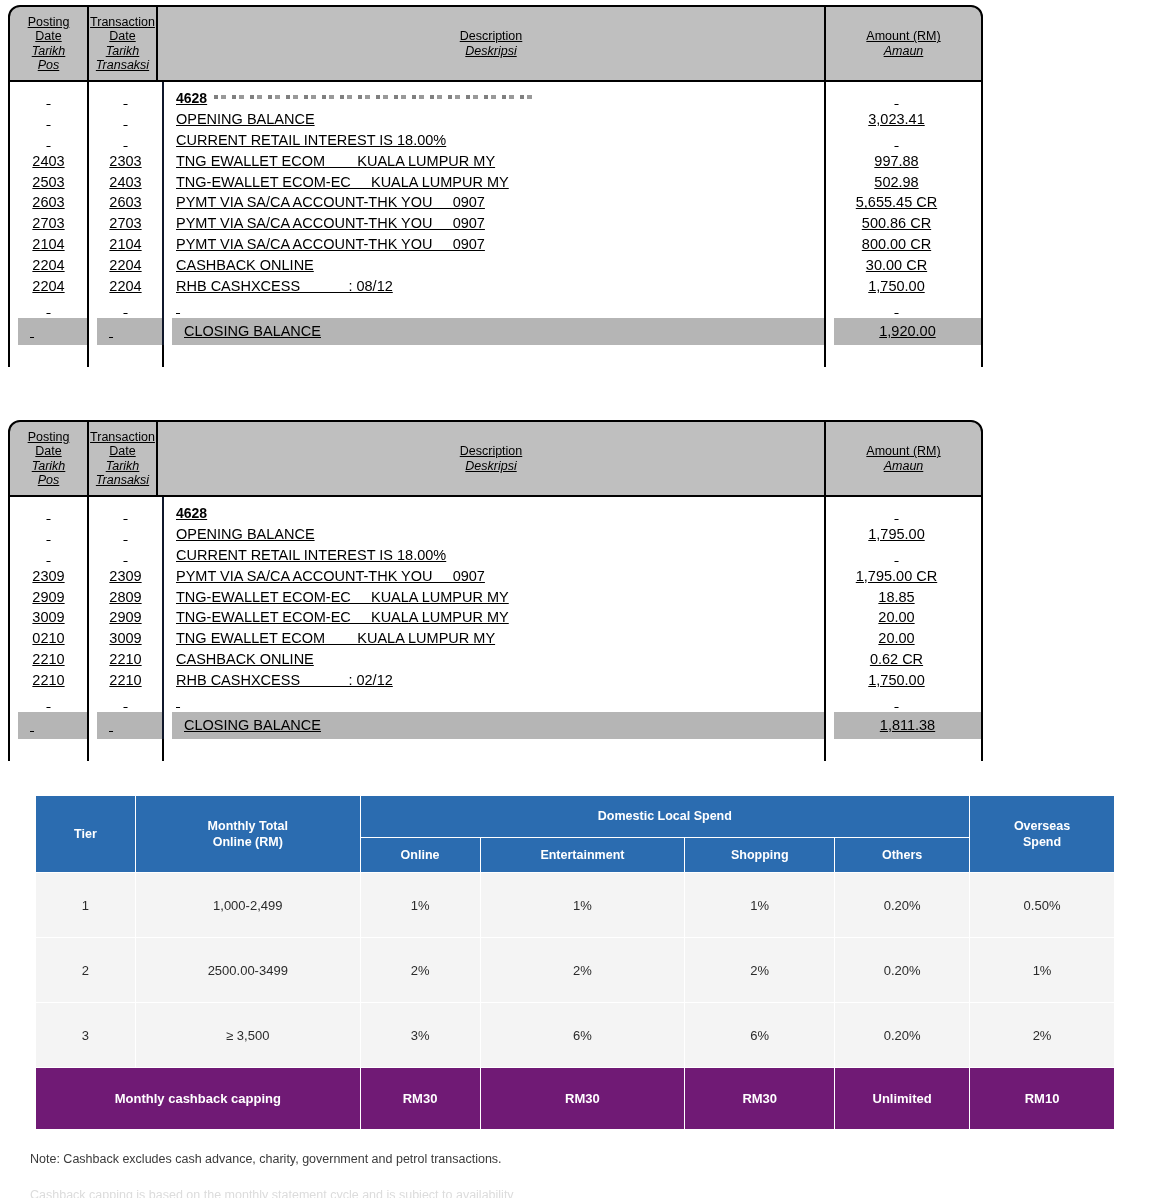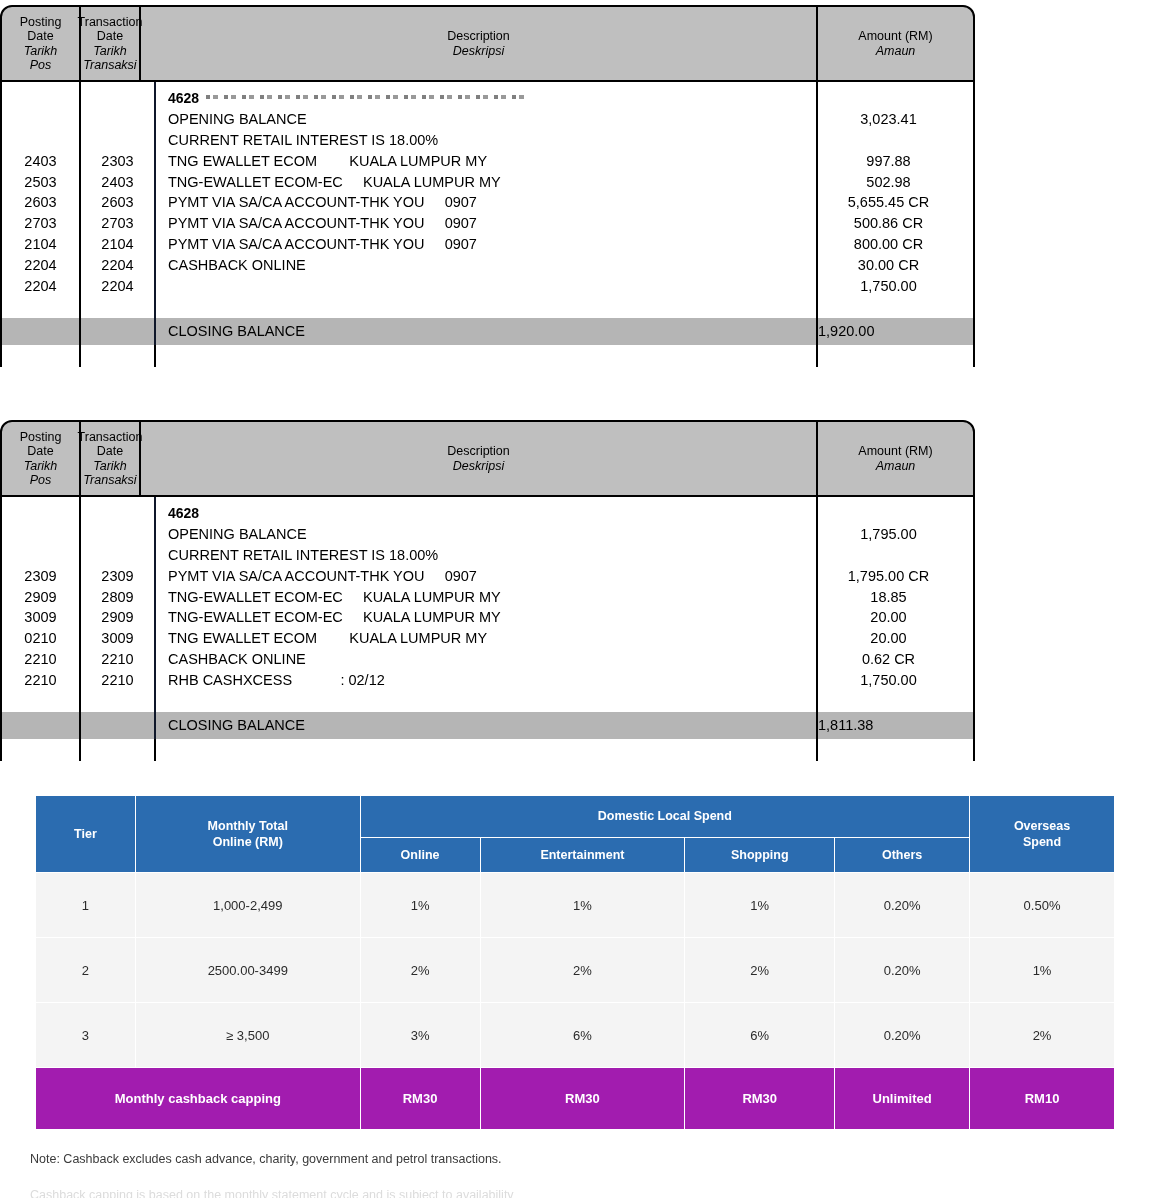--- a/index.html
+++ b/index.html
@@ -8,23 +8,24 @@
     background: #ffffff;
     width: 1150px; height: 1200px;
     font-family: "Liberation Sans", sans-serif;
     color: #000;
   }
   .page { position: relative; width: 1150px; height: 1200px; overflow: hidden; }
 
   
   .stmt {
     position: absolute;
-    left: 0;
+    left: 8px;
     width: 975px;
     font-size: 13.5px;
+    text-decoration: underline;
   }
   .stmt-head {
     display: flex;
     background: #bfbfbf;
     border: 2px solid #000;
     border-top-left-radius: 12px;
     border-top-right-radius: 12px;
     height: 77px;
   }
   .stmt-head .hc {
@@ -32,21 +33,21 @@
     flex-direction: column;
     align-items: center;
     justify-content: center;
     line-height: 1.13;
     font-size: 12.5px;
     border-right: 2px solid #000;
     padding: 3px 0;
   }
   .stmt-head .hc:last-child { border-right: none; }
   .hc.c1 { width: 79px; }
-  .hc.c2 { width: 60px; }
+  .hc.c2 { width: 69px; }
   .hc.c3 { flex: 1; }
   .hc.c4 { width: 155px; }
   .hc em { font-style: italic; }
 
   .stmt-body {
     display: flex;
     position: relative;
     border-left: 2px solid #000;
     border-right: 2px solid #000;
   }
@@ -74,23 +75,24 @@
     width: 318px; height: 4px;
     background: repeating-linear-gradient(90deg,
       #555 0px, #555 4px, transparent 4px, transparent 7px,
       #777 7px, #777 12px, transparent 12px, transparent 18px);
     opacity: .75;
   }
   .closing-band {
     background: #b5b5b5;
     height: 27px;
     line-height: 27px;
+    margin-left: 8px;
   }
   .closing-band.left { padding-left: 12px; font-size: 14.5px; }
-  .closing-band.right { text-align: left; font-size: 14.5px; }
+  .closing-band.right { text-align: center; font-size: 14.5px; }
   .stmt-foot { height: 22px; border-left: 2px solid #000; border-right: 2px solid #000; }
   .stmt-foot-inner { display: flex; height: 100%; }
   .stmt-foot-inner .s1 { width: 79px; border-right: 2px solid #000; }
   .stmt-foot-inner .s2 { width: 75px; border-right: 2px solid #000; }
   .stmt-foot-inner .s3 { flex: 1; border-right: 2px solid #000; }
   .stmt-foot-inner .s4 { width: 155px; }
 
   
   .tier-table {
     position: absolute;
@@ -114,21 +116,21 @@
     line-height: 1.3;
   }
   .tier-table tbody td {
     background: #f4f4f4;
     color: #2b2b2b;
     height: 65px;
     font-size: 13px;
     border: 1px solid #ffffff;
   }
   .tier-table tr.capping td {
-    background: #a21caf;
+    background: #701a75;
     color: #ffffff;
     font-weight: bold;
     height: 62px;
     font-size: 13px;
   }
   .note {
     position: absolute;
     left: 30px;
     top: 1152px;
     font-size: 12.5px;
@@ -208,20 +210,21 @@
           <div class="rows">
             <div class="row acct redacted"><span class="redact-bar"></span>4628</div>
             <div class="row">OPENING BALANCE</div>
             <div class="row">CURRENT RETAIL INTEREST IS 18.00%</div>
             <div class="row">TNG EWALLET ECOM        KUALA LUMPUR MY</div>
             <div class="row">TNG-EWALLET ECOM-EC     KUALA LUMPUR MY</div>
             <div class="row">PYMT VIA SA/CA ACCOUNT-THK YOU     0907</div>
             <div class="row">PYMT VIA SA/CA ACCOUNT-THK YOU     0907</div>
             <div class="row">PYMT VIA SA/CA ACCOUNT-THK YOU     0907</div>
             <div class="row">CASHBACK ONLINE</div>
+            <div class="row">RHB CASHXCESS            : 08/12</div>
             <div class="row blank">&nbsp;</div>
           </div>
         </div>
       <div class="bc c4">
           <div class="rows">
             <div class="row">&nbsp;</div>
             <div class="row">3,023.41</div>
             <div class="row">&nbsp;</div>
             <div class="row">997.88</div>
             <div class="row">502.98</div>

